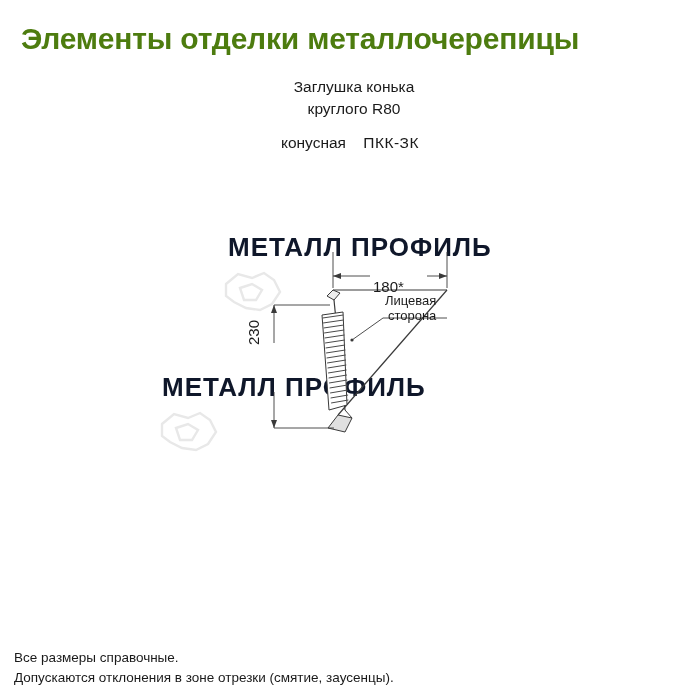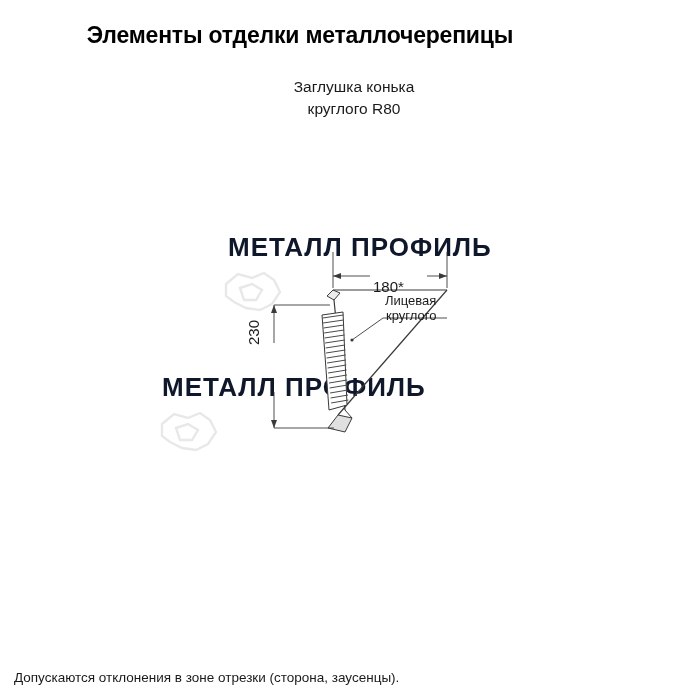--- a/index.html
+++ b/index.html
@@ -20,24 +20,24 @@
     left: 0; top: 0;
     width: 700px;
     height: 700px;
   }
   .title {
     position: absolute;
     left: 0;
     top: 22px;
     width: 600px;
     text-align: center;
-    font-size: 23px;
+    font-size: 30px;
     font-weight: bold;
     letter-spacing: -0.2px;
-    color: #000000;
+    color: #4d7c0f;
   }
   .subtitle-block {
     position: absolute;
     left: 0;
     top: 76px;
     width: 700px;
     text-align: center;
     font-size: 15.5px;
     color: #1a1a1a;
     line-height: 22px;
@@ -114,20 +114,25 @@
 </head>
 <body>
 
 <div class="page">
 
   <div class="title">Элементы отделки металлочерепицы</div>
 
   <div class="subtitle-block">
     <span class="ln ln1">Заглушка конька</span>
     <span class="ln ln2">круглого R80</span>
+    <span class="ln ln3">
+      <span>конусная</span>
+      &nbsp;&nbsp;
+      <span class="code">ПКК-ЗК</span>
+    </span>
   </div>
 
   <div class="wm wm-1">МЕТАЛЛ ПРОФИЛЬ</div>
   <div class="wm wm-2">МЕТАЛЛ ПРОФИЛЬ</div>
 
   <svg class="wm-logo wm-logo-1" viewBox="0 0 62 44">
     <path d="M4 14 L16 4 L30 8 L42 3 L52 10 L58 22 L50 34 L38 40 L24 38 L12 32 L4 26 Z" fill="none" stroke="#e8e8e8" stroke-width="2.4"></path>
     <path d="M18 18 L30 14 L40 20 L34 30 L22 30 Z" fill="none" stroke="#e8e8e8" stroke-width="2.4"></path>
   </svg>
   <svg class="wm-logo wm-logo-2" viewBox="0 0 62 44">
@@ -198,20 +203,21 @@
       <line x1="383" y1="318" x2="447" y2="318"></line>
     </g>
     <circle cx="352" cy="340" r="1.6" fill="#3a3a3a"></circle>
   </svg>
 
   <div class="dim-label label-180">180*</div>
   <div class="dim-label label-230">230</div>
 
   <div class="label-face">
     <span>Лицевая</span><br>
-    <span>круглого</span>
+    <span>сторона</span>
   </div>
 
   <div class="footer">
-    <span class="fl">Допускаются отклонения в зоне отрезки (сторона, заусенцы).</span>
+    <span class="fl">Все размеры справочные.</span>
+    <span class="fl">Допускаются отклонения в зоне отрезки (смятие, заусенцы).</span>
   </div>
 
 </div>
 
 </body></html>

